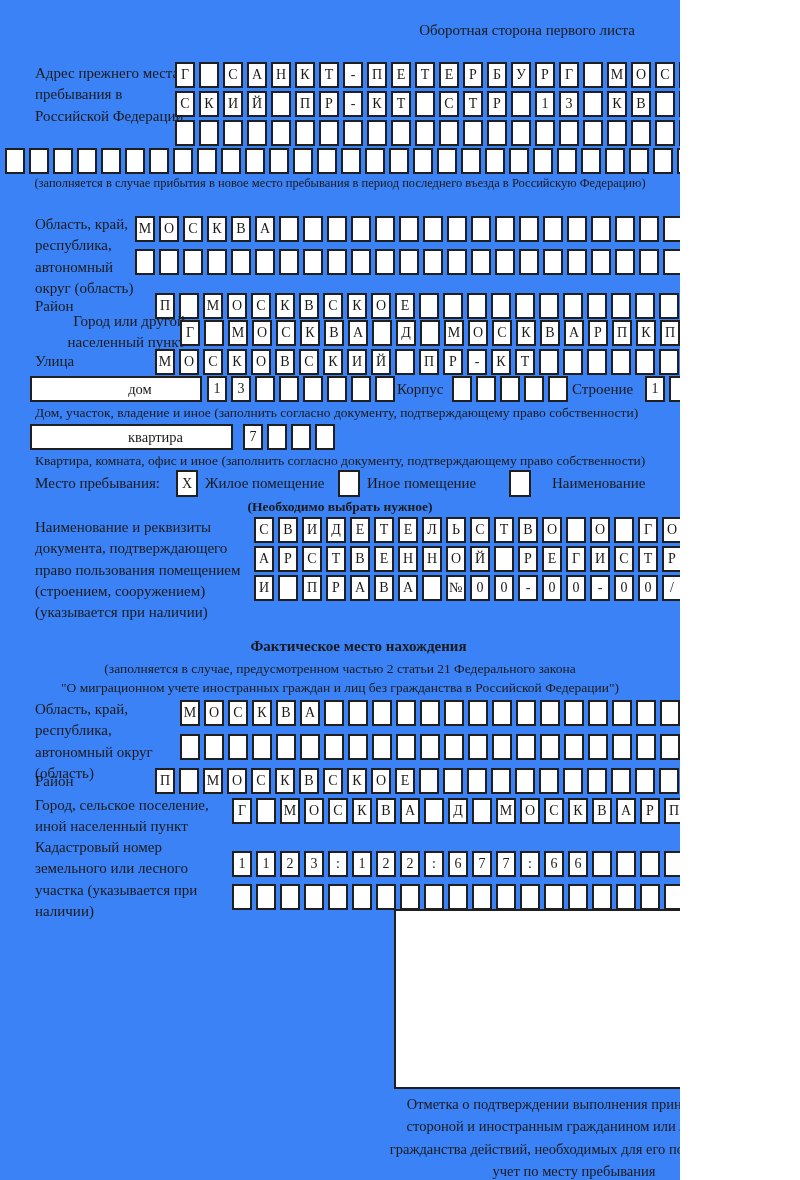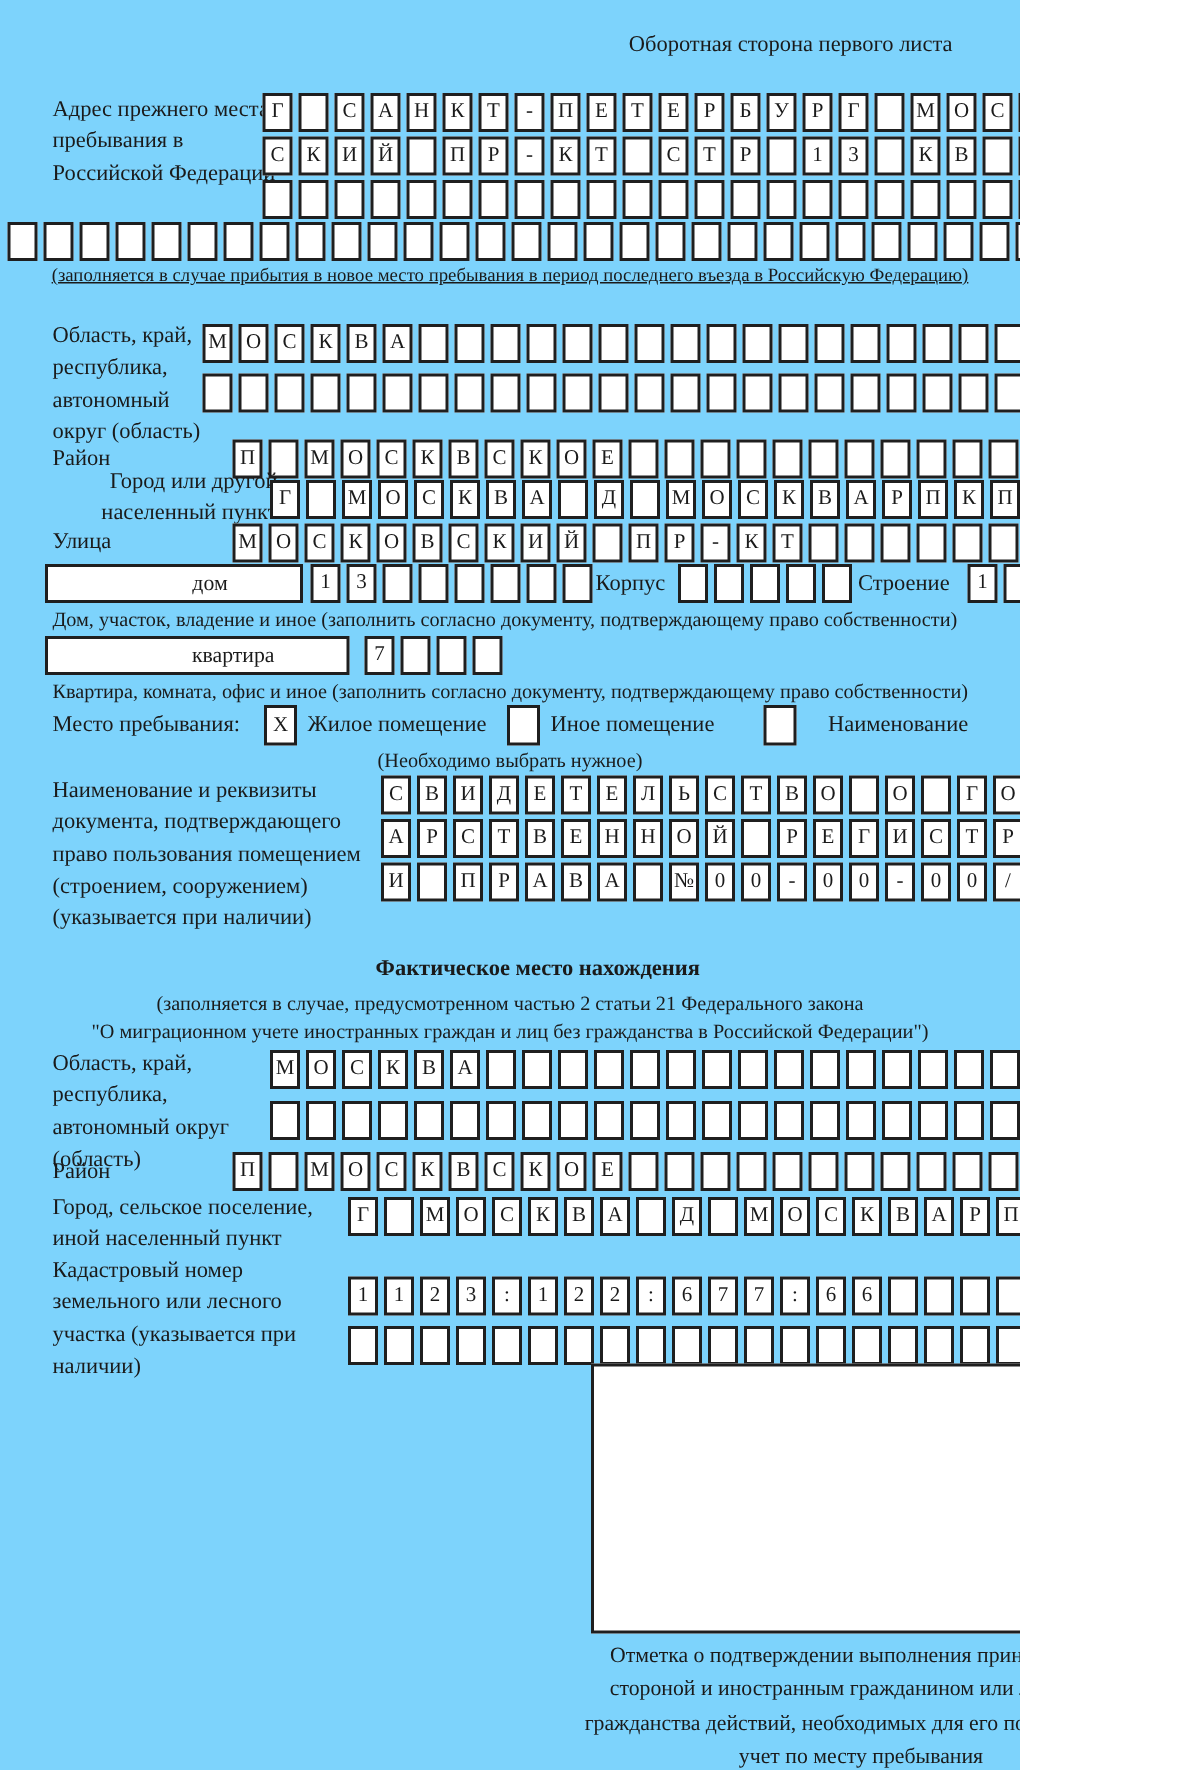--- a/index.html
+++ b/index.html
@@ -1,17 +1,17 @@
 <!DOCTYPE html>
 <html><head>
 <meta charset="utf-8">
 <style>
   html,body { margin:0; padding:0; background:#ffffff; }
   body { width:800px; height:1180px; font-family:"Liberation Serif","DejaVu Serif",serif; color:#1a1a1a; }
-  #form-page { position:relative; width:680px; height:1180px; background:#7dd3fc; overflow:hidden; }
+  #form-page { position:relative; width:680px; height:1180px; background:#3b82f6; overflow:hidden; }
 
   .abs { position:absolute; }
   .lbl { position:absolute; font-size:15px; line-height:1.42; color:#1a1a1a; }
   .cap { position:absolute; font-size:13px; color:#1a1a1a; }
   .center { left:0; right:0; text-align:center; }
   .bold { font-weight:bold; }
 
   .cellrow { position:absolute; display:flex; gap:4px; }
   .cell {
     width:20px; height:26px; box-sizing:border-box;
@@ -149,21 +149,21 @@
       <span class="cell"></span>
       <span class="cell"></span>
       <span class="cell"></span>
       <span class="cell"></span>
       <span class="cell"></span>
       <span class="cell"></span>
       <span class="cell"></span>
       <span class="cell"></span>
       <span class="cell"></span>
     </div>
-  <div class="cap center" style="top:176px; font-size:12.5px;text-decoration:underline;">(заполняется в случае прибытия в новое место пребывания в период последнего въезда в Российскую Федерацию)</div>
+  <div class="cap center" style="top:176px; font-size:12.5px;">(заполняется в случае прибытия в новое место пребывания в период последнего въезда в Российскую Федерацию)</div>
 
 
   <div class="lbl" style="left:35px; top:214px; width:116px;">Область, край, республика, автономный округ (область)</div>
   <div class="cellrow" style="left:135px; top:216px;">
       <span class="cell">М</span>
       <span class="cell">О</span>
       <span class="cell">С</span>
       <span class="cell">К</span>
       <span class="cell">В</span>
       <span class="cell">А</span>
@@ -340,21 +340,21 @@
     </div>
   <div class="cap" style="left:35px; top:453px; font-size:13.5px;">Квартира, комната, офис и иное (заполнить согласно документу, подтверждающему право собственности)</div>
 
   <div class="lbl" style="left:35px; top:473px;">Место пребывания:</div>
   <div class="checkcell" style="left:176px; top:470px;">X</div>
   <div class="lbl" style="left:205px; top:473px;">Жилое помещение</div>
   <div class="checkcell" style="left:338px; top:470px;"></div>
   <div class="lbl" style="left:367px; top:473px;">Иное помещение</div>
   <div class="checkcell" style="left:509px; top:470px;"></div>
   <div class="lbl" style="left:552px; top:473px;">Наименование</div>
-  <div class="cap" style="left:175px; top:499px; width:330px; text-align:center; font-size:13.5px;">(Необходимо выбрать нужное)</div>
+  <div class="cap" style="left:175px; top:499px; width:330px; text-align:center; font-size:13.5px;font-weight:bold;">(Необходимо выбрать нужное)</div>
 
   <div class="lbl" style="left:35px; top:517px; width:216px;">Наименование и реквизиты документа, подтверждающего право пользования помещением (строением, сооружением) (указывается при наличии)</div>
   <div class="cellrow" style="left:254px; top:517px;">
       <span class="cell">С</span>
       <span class="cell">В</span>
       <span class="cell">И</span>
       <span class="cell">Д</span>
       <span class="cell">Е</span>
       <span class="cell">Т</span>
       <span class="cell">Е</span>

